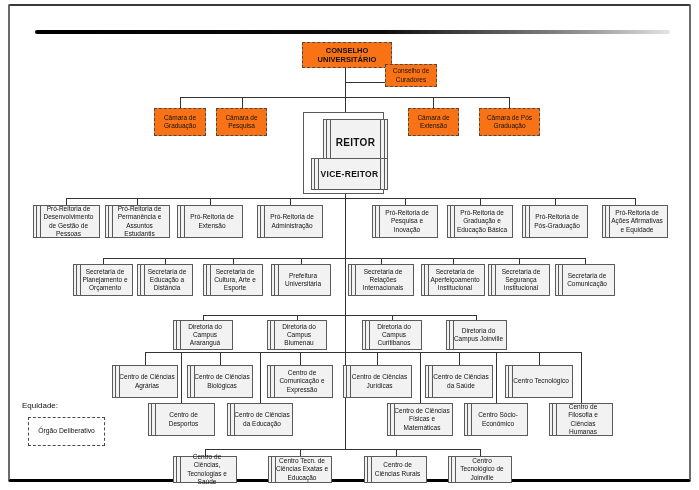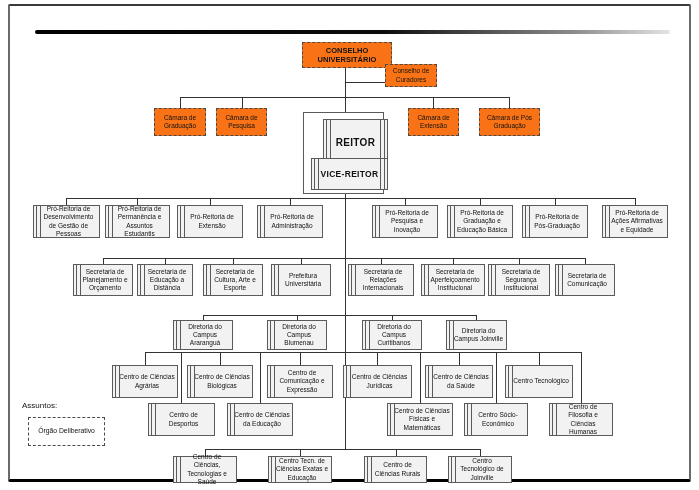--- a/index.html
+++ b/index.html
@@ -132,17 +132,17 @@
       <div class="node unit" style="left: 227px; top: 403px; width: 66px; height: 33px;">Centro de Ciências da Educação</div>
       <div class="node unit" style="left: 387px; top: 403px; width: 66px; height: 33px;">Centro de Ciências Físicas e Matemáticas</div>
       <div class="node unit" style="left: 464px; top: 403px; width: 64px; height: 33px;">Centro Sócio-Econômico</div>
       <div class="node unit" style="left: 549px; top: 403px; width: 64px; height: 33px;">Centro de Filosofia e Ciências Humanas</div>
       <div class="node unit" style="left: 173px; top: 456px; width: 64px; height: 27px;">Centro de Ciências, Tecnologias e Saúde</div>
       <div class="node unit" style="left: 268px; top: 456px; width: 64px; height: 27px;">Centro Tecn. de Ciências Exatas e Educação</div>
       <div class="node unit" style="left: 364px; top: 456px; width: 63px; height: 27px;">Centro de Ciências Rurais</div>
       <div class="node unit" style="left: 448px; top: 456px; width: 64px; height: 27px;">Centro Tecnológico de Joinville</div>
     </div>
 
-  <div class="legend-heading">Assuntos:</div>
+  <div class="legend-heading">Equidade:</div>
   <div class="legend-box">
     <span>Órgão Deliberativo</span>
   </div>
 </div>
 
 </body></html>

